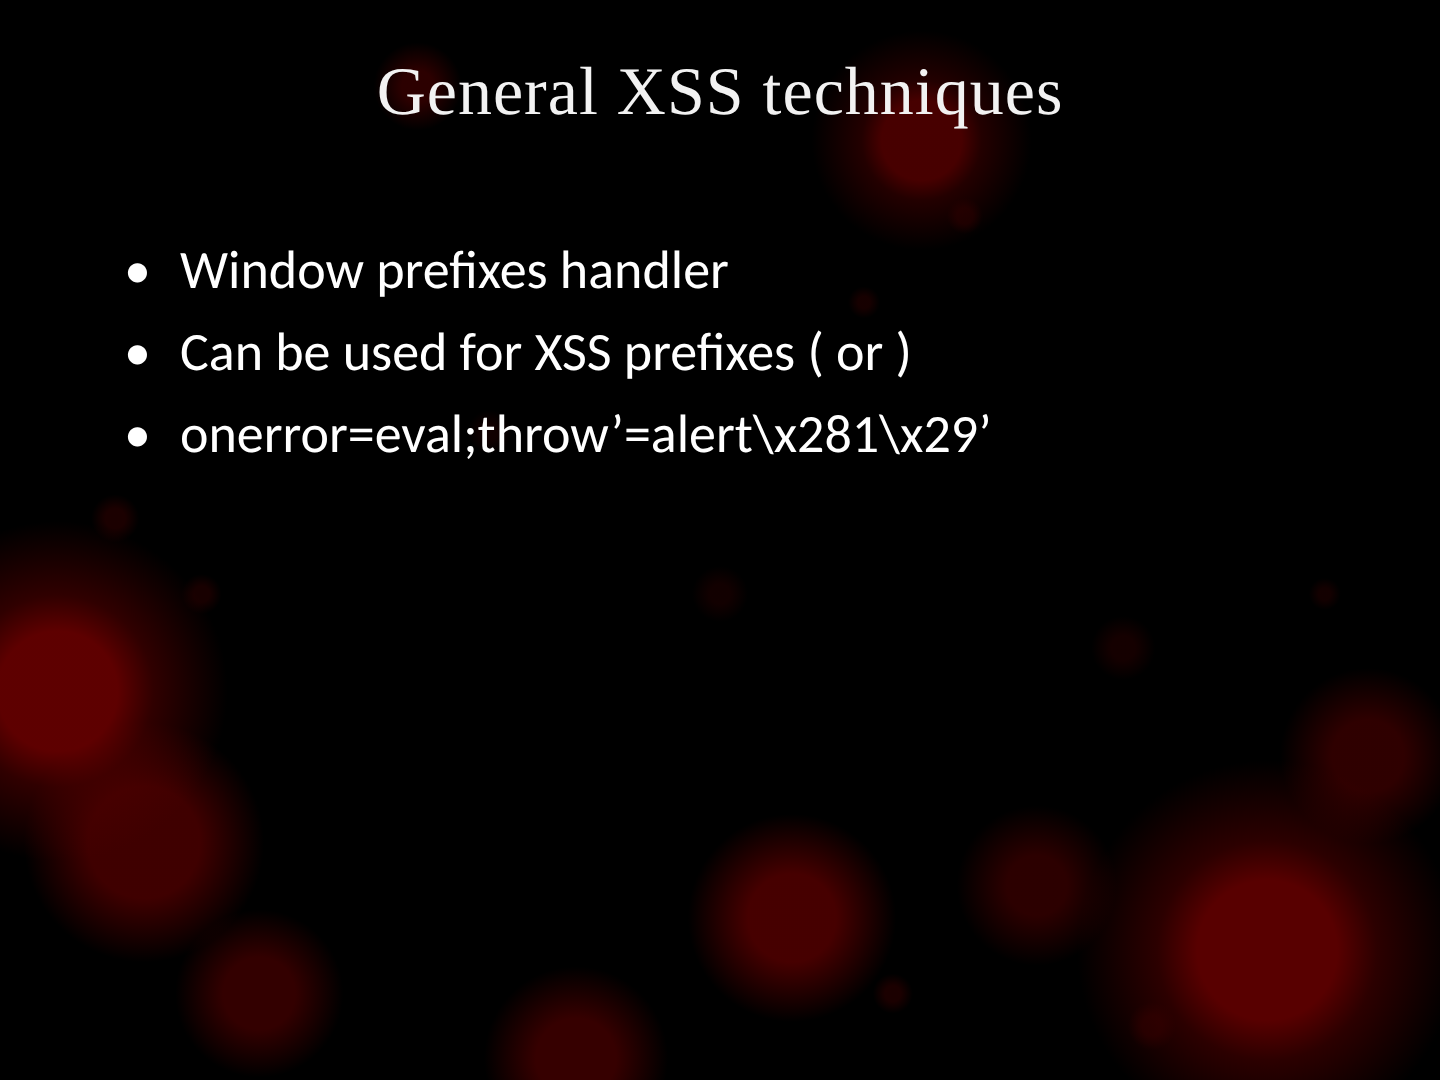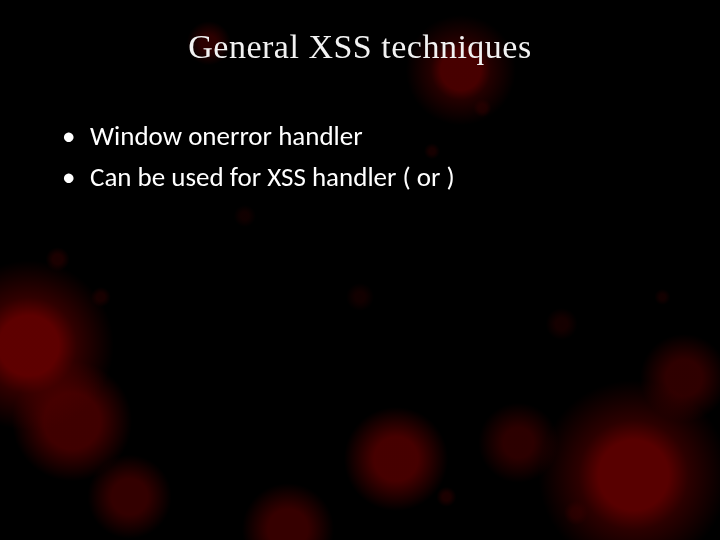--- a/index.html
+++ b/index.html
@@ -89,17 +89,18 @@
   }
 </style>
 </head>
 <body>
 
 <div class="slide">
   <div class="bg"></div>
   <div class="content">
     <h1 class="title">General XSS techniques</h1>
     <ul class="bullets">
-      <li>Window onerror handler</li>
-      <li>Can be used for XSS handler ( or )</li>
+      <li>Window prefixes handler</li>
+      <li>Can be used for XSS prefixes ( or )</li>
+      <li>onerror=eval;throw’=alert\x281\x29’</li>
     </ul>
   </div>
 </div>
 
 </body></html>

